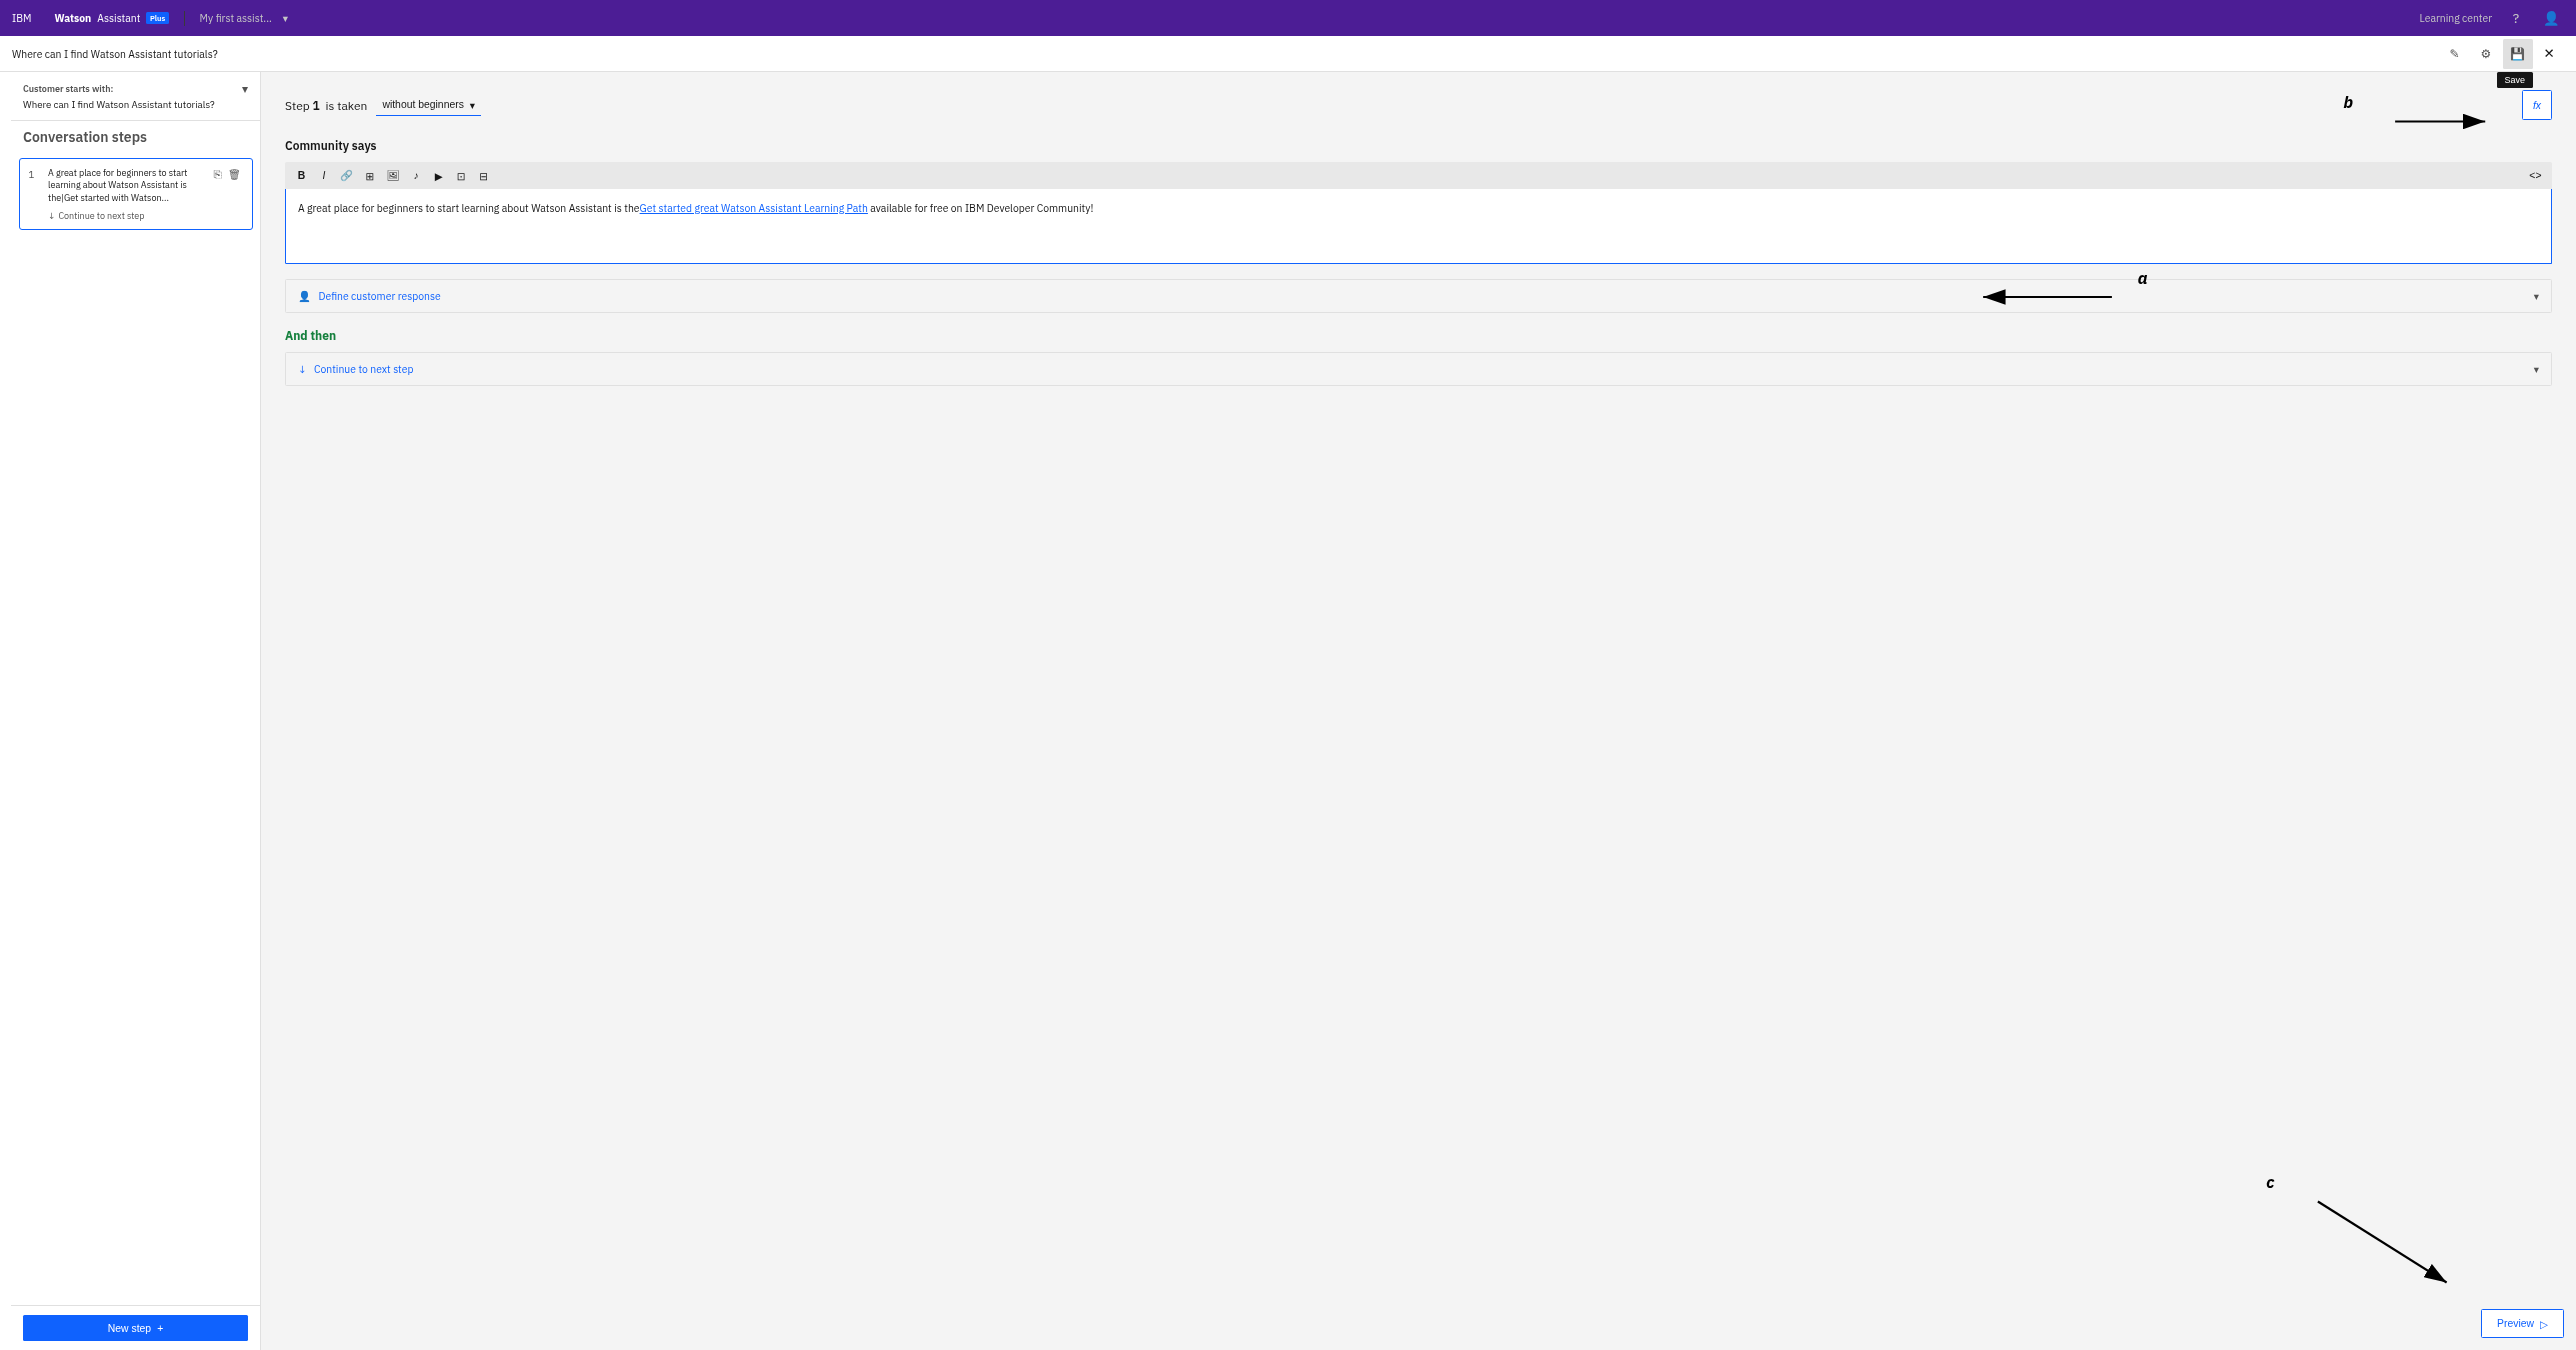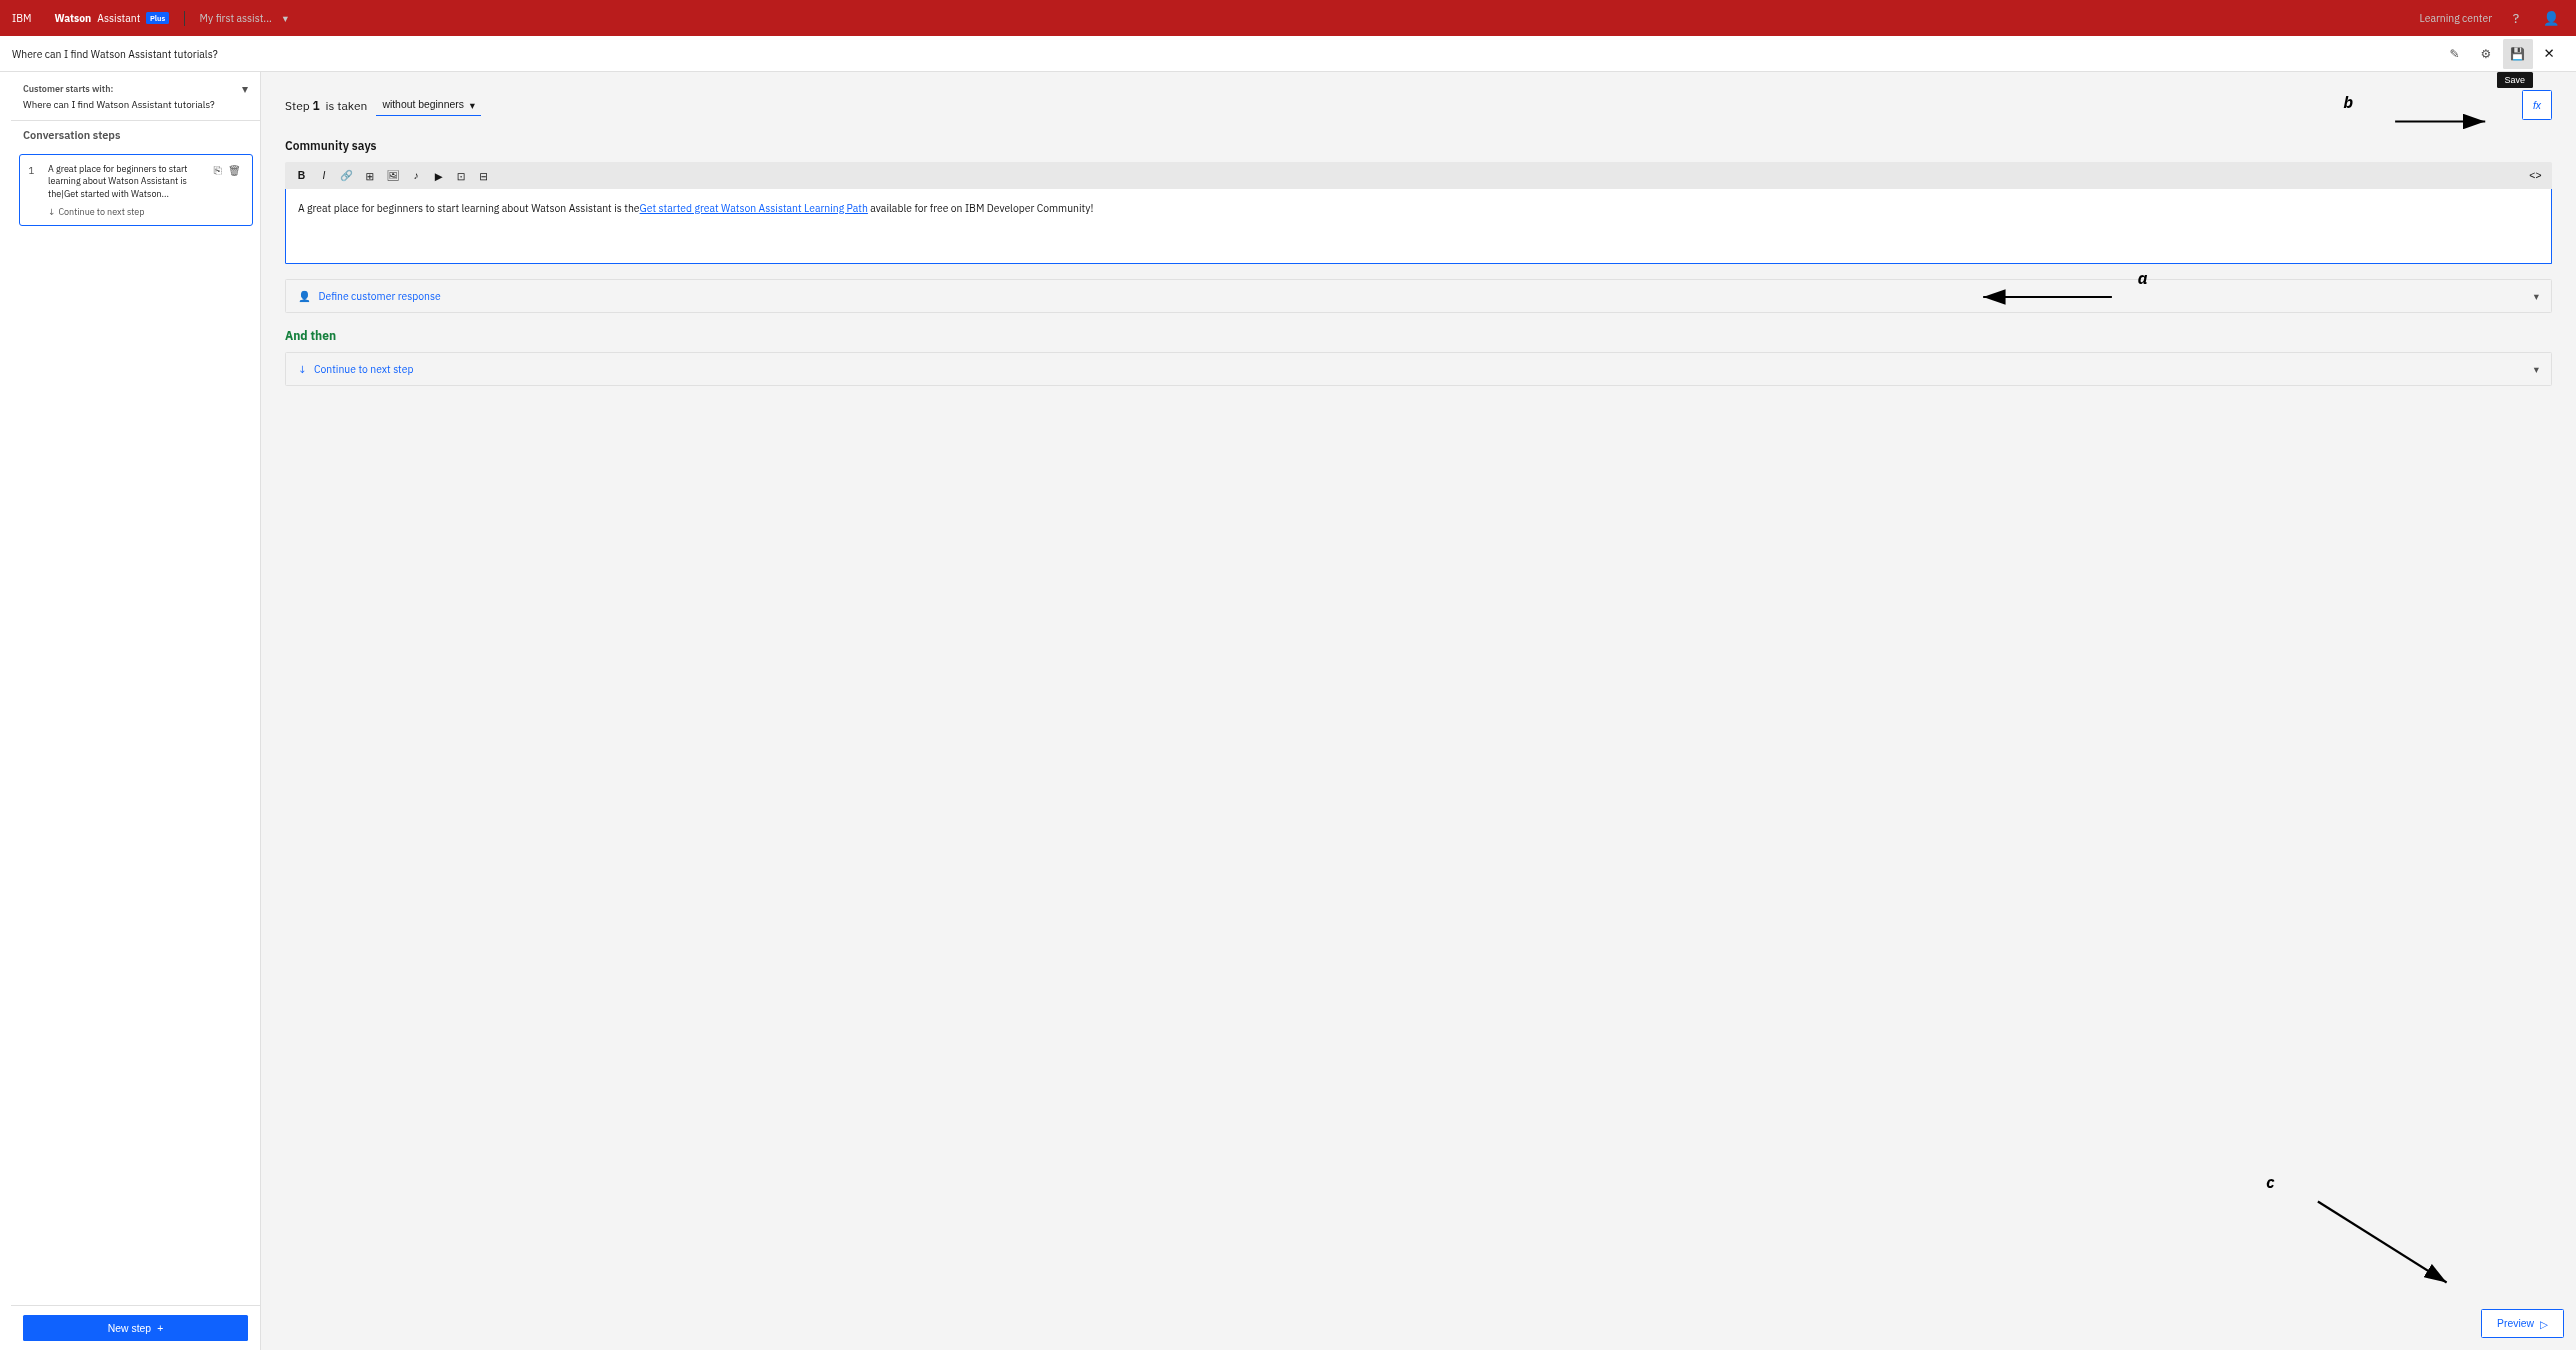--- a/index.html
+++ b/index.html
@@ -2,21 +2,21 @@
 <html style="font-size:12px"><head>
   <meta charset="utf-8">
   <style>
     * { box-sizing: border-box; margin: 0; padding: 0; }
     body { font-family: 'IBM Plex Sans', Arial, sans-serif; background: #f4f4f4; font-size: 10.4px; color: #161616; }
 
     
     .topbar {
       display: flex;
       align-items: center;
-      background: #b91c1c;
+      background: #4c1d95;
       color: #fff;
       height: 36px;
       padding: 0 12px;
       gap: 9px;
     }
     .topbar-brand {
       display: flex;
       align-items: center;
       gap: 3px;
       font-size: 10.4px;
@@ -159,21 +159,21 @@
       margin-top: 1.5px;
     }
     .sidebar-header-expand {
       float: right;
       color: #525252;
       cursor: pointer;
       font-size: 12px;
     }
     .sidebar-section-title {
       padding: 7.5px 12px;
-      font-size: 11px;
+      font-size: 14px;
       font-weight: 600;
       color: #525252;
       text-transform: none;
     }
     .step-item {
       display: flex;
       align-items: flex-start;
       padding: 7.5px 9px;
       margin: 4.5px 7.5px;
       border: 1.5px solid #0f62fe;

